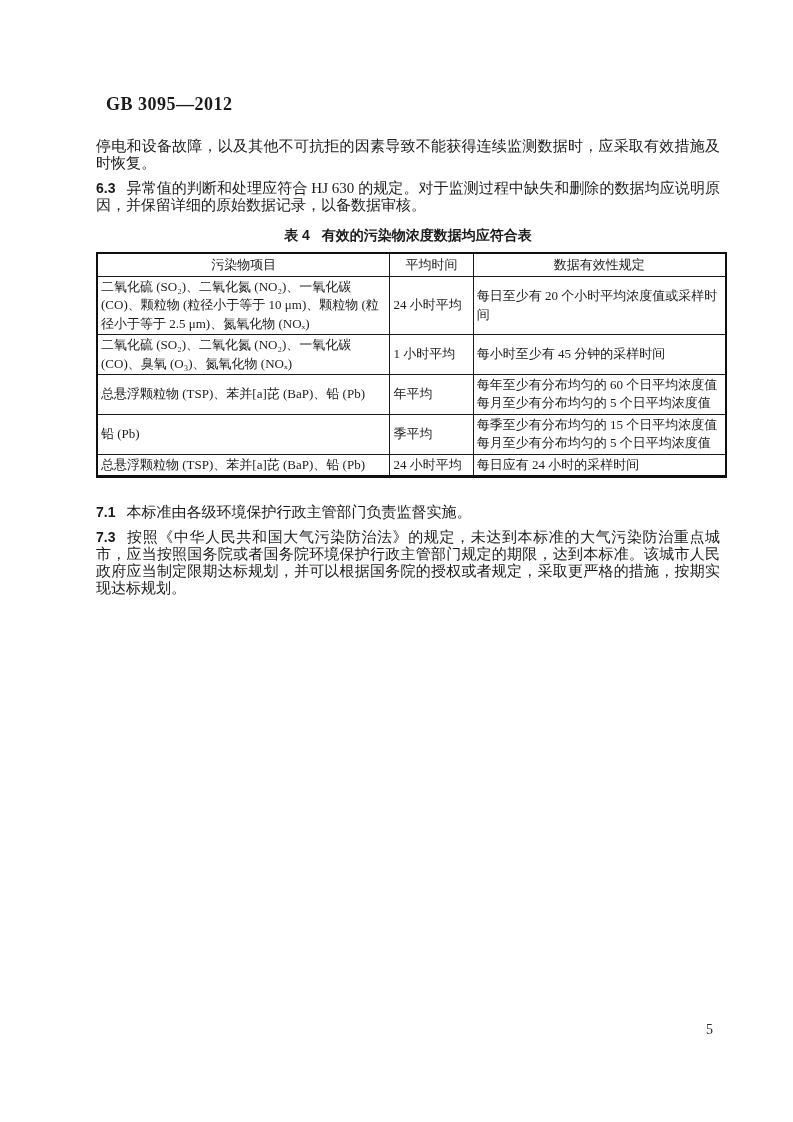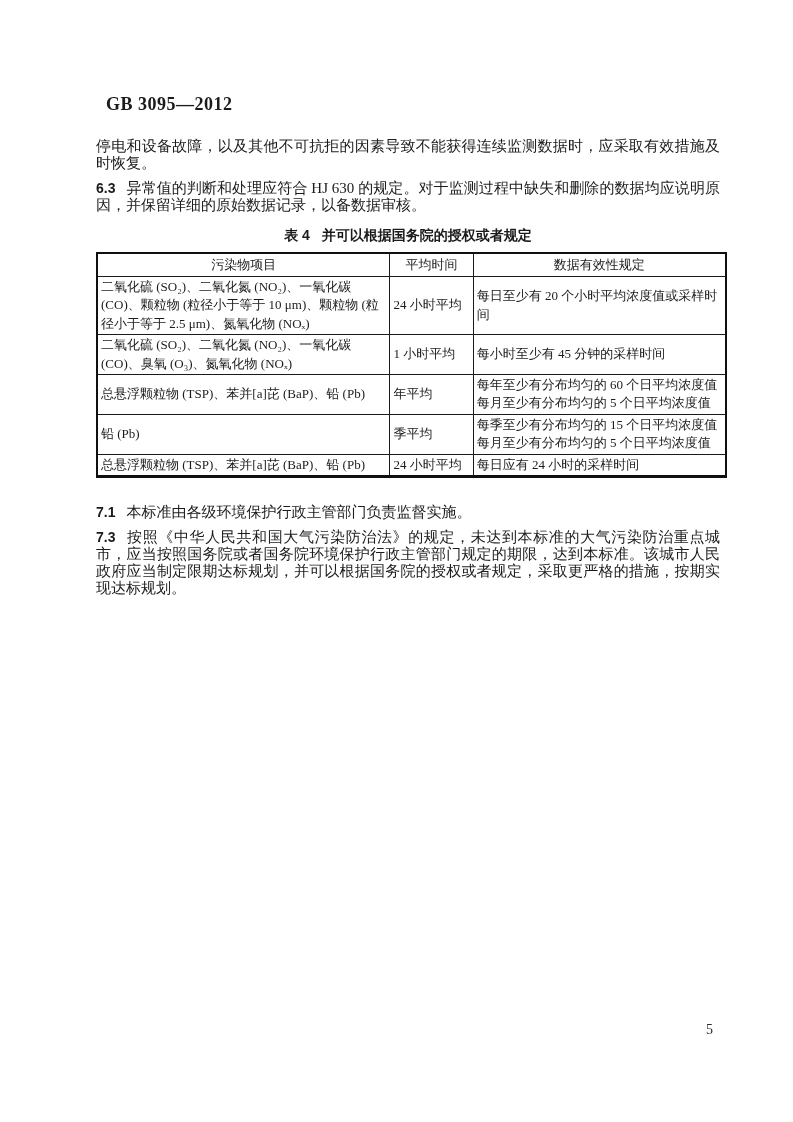--- a/index.html
+++ b/index.html
@@ -53,21 +53,21 @@
 <div class="page">
   <div class="content">
 
     <div class="doc-number">GB 3095—2012</div>
 
     <p class="body-text para-first">停电和设备故障，以及其他不可抗拒的因素导致不能获得连续监测数据时，应采取有效措施及时恢复。</p>
 
     <p class="body-text"><span class="clause-num">6.3</span><span>异常值的判断和处理应符合 HJ 630 的规定。对于监测过程中缺失和删除的数据均应说明原因，并保留详细的原始数据记录，以备数据审核。</span></p>
 
 
-    <div class="table-caption"><span class="cap-label">表 4</span><span>并可以根据国务院的授权或者规定</span></div>
+    <div class="table-caption"><span class="cap-label">表 4</span><span>有效的污染物浓度数据均应符合表</span></div>
 
     <table class="t4">
       <colgroup>
         <col class="col-pollutant">
           <col class="col-period">
           <col class="col-req">
       </colgroup>
       <thead>
         <tr>
           <th>污染物项目</th>

